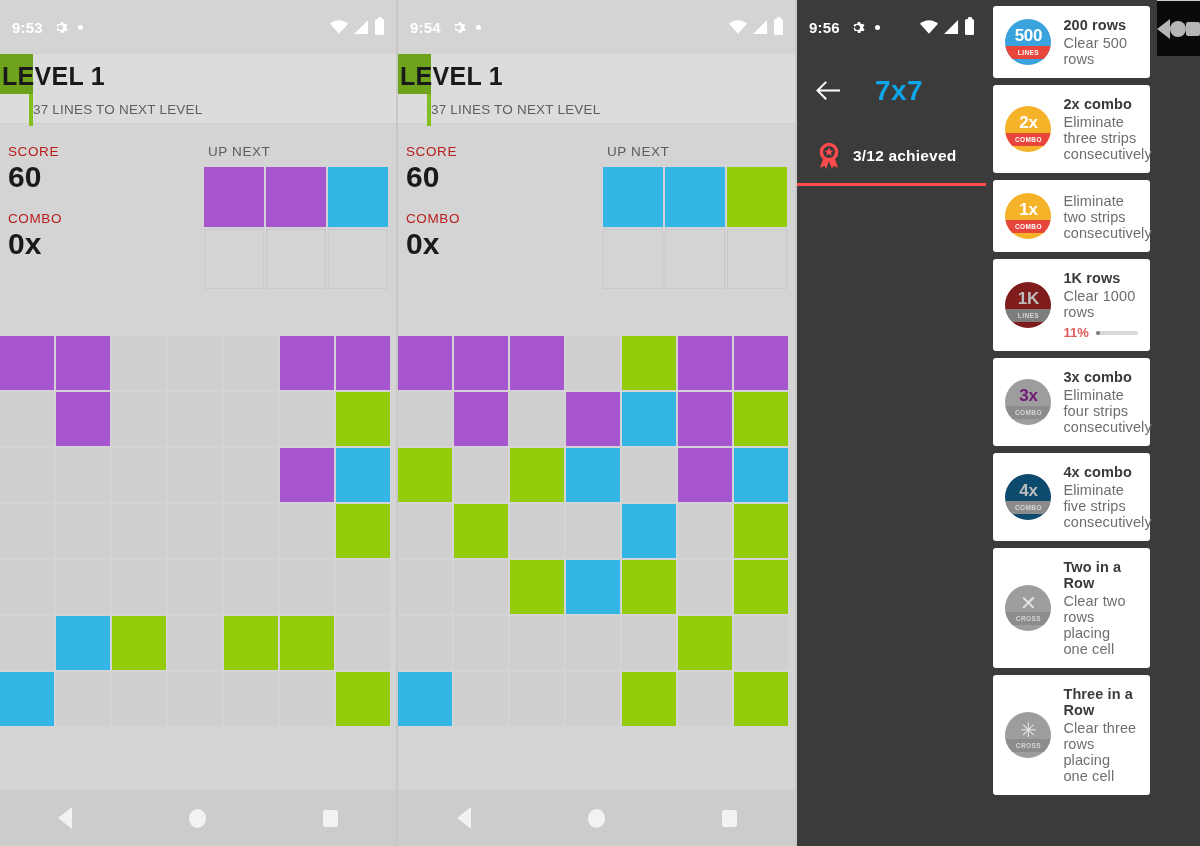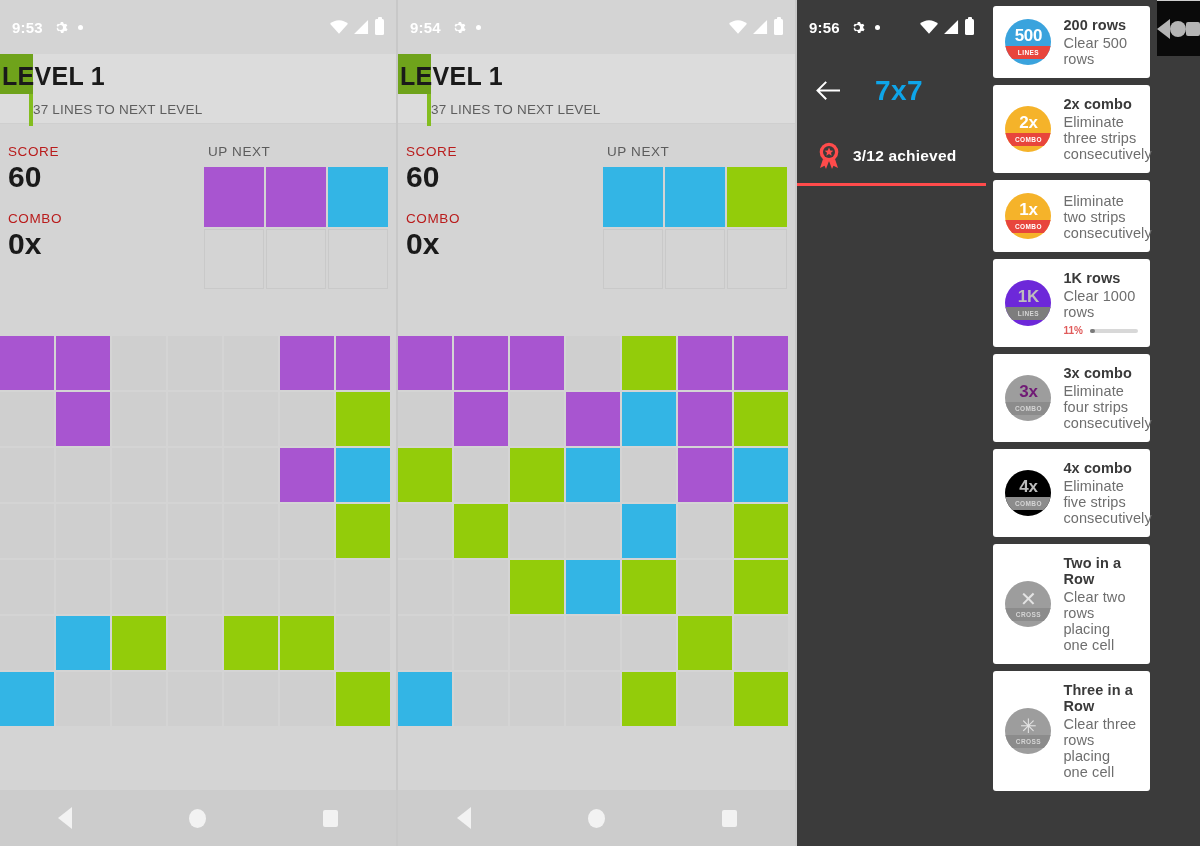--- a/index.html
+++ b/index.html
@@ -146,21 +146,21 @@
   }
   .badge-glyph {
     position: absolute; left: 0; right: 0; top: 2px; height: 32px;
     display: flex; align-items: center; justify-content: center;
     font-size: 20px; color: #e4e4e4;
   }
   .ach-text { flex: 1; min-width: 0; }
   .ach-name { font-size: 14.5px; font-weight: bold; color: #3a3a3a; letter-spacing: .1px; }
   .ach-desc { font-size: 14.5px; color: #6e6e6e; margin-top: 2px; letter-spacing: .1px;}
   .ach-prog-row { display: flex; align-items: center; gap: 7px; margin-top: 5px; }
-  .ach-prog-pct { font-size: 10px; font-weight: bold; color: #e05a5a; }
+  .ach-prog-pct { font-size: 13px; font-weight: bold; color: #e05a5a; }
   .ach-prog-track { flex: 1; height: 4px; background: #d8d8d8; border-radius: 2px; position: relative; }
   .ach-prog-fill { position: absolute; left:0; top:0; bottom:0; background: #7a7a7a; border-radius: 2px;}
 
   .ach-navbar {
     height: 56px; background: #0a0a0a;
     display: flex; align-items: center; justify-content: space-around;
     border-top: 1px solid #cfcfcf;
   }
   .anav-back { width: 0; height: 0; border-top: 10px solid transparent; border-bottom: 10px solid transparent; border-right: 13px solid #b5b5b5; }
   .anav-home { width: 16px; height: 16px; background: #b5b5b5; border-radius: 50%; }
@@ -457,21 +457,21 @@
         <div class="ach-card">
           <div class="badge" style="background: rgb(245, 179, 42);">
             <div class="badge-top">1x</div>
             <div class="badge-band" style="background: rgb(232, 69, 60);">COMBO</div>
           </div>
           <div class="ach-text">
             <div class="ach-desc">Eliminate two strips consecutively</div>
           </div>
         </div>
         <div class="ach-card">
-          <div class="badge" style="background: #6d28d9;">
+          <div class="badge" style="background: #7f1d1d;">
             <div class="badge-top" style="color: rgb(189, 189, 189);">1K</div>
             <div class="badge-band" style="background: rgb(125, 125, 125); color: rgb(213, 213, 213);">LINES</div>
           </div>
           <div class="ach-text">
             <div class="ach-name">1K rows</div>
             <div class="ach-desc">Clear 1000 rows</div>
             <div class="ach-prog-row">
               <span class="ach-prog-pct">11%</span>
               <span class="ach-prog-track">
                 <span class="ach-prog-fill" style="width: 11%;"></span>
@@ -483,21 +483,21 @@
           <div class="badge" style="background: rgb(157, 157, 157);">
             <div class="badge-top" style="color: #701a75;">3x</div>
             <div class="badge-band" style="background: rgb(140, 140, 140); color: rgb(213, 213, 213);">COMBO</div>
           </div>
           <div class="ach-text">
             <div class="ach-name">3x combo</div>
             <div class="ach-desc">Eliminate four strips consecutively</div>
           </div>
         </div>
         <div class="ach-card">
-          <div class="badge" style="background: #000000;">
+          <div class="badge" style="background: #0c4a6e;">
             <div class="badge-top" style="color: rgb(189, 189, 189);">4x</div>
             <div class="badge-band" style="background: rgb(140, 140, 140); color: rgb(213, 213, 213);">COMBO</div>
           </div>
           <div class="ach-text">
             <div class="ach-name">4x combo</div>
             <div class="ach-desc">Eliminate five strips consecutively</div>
           </div>
         </div>
         <div class="ach-card">
           <div class="badge" style="background: rgb(157, 157, 157);">

